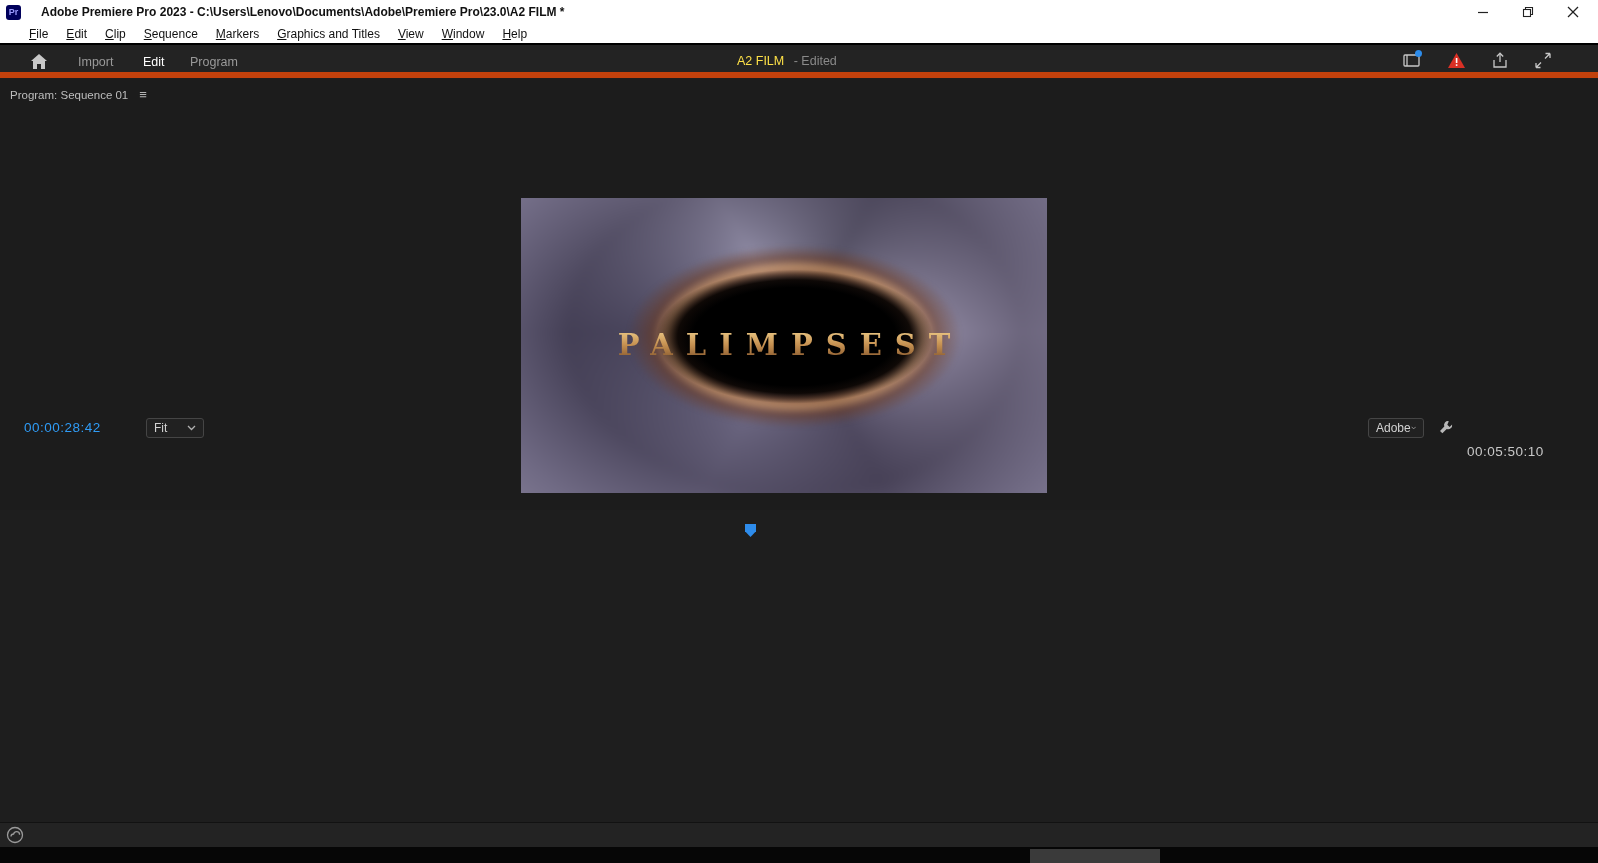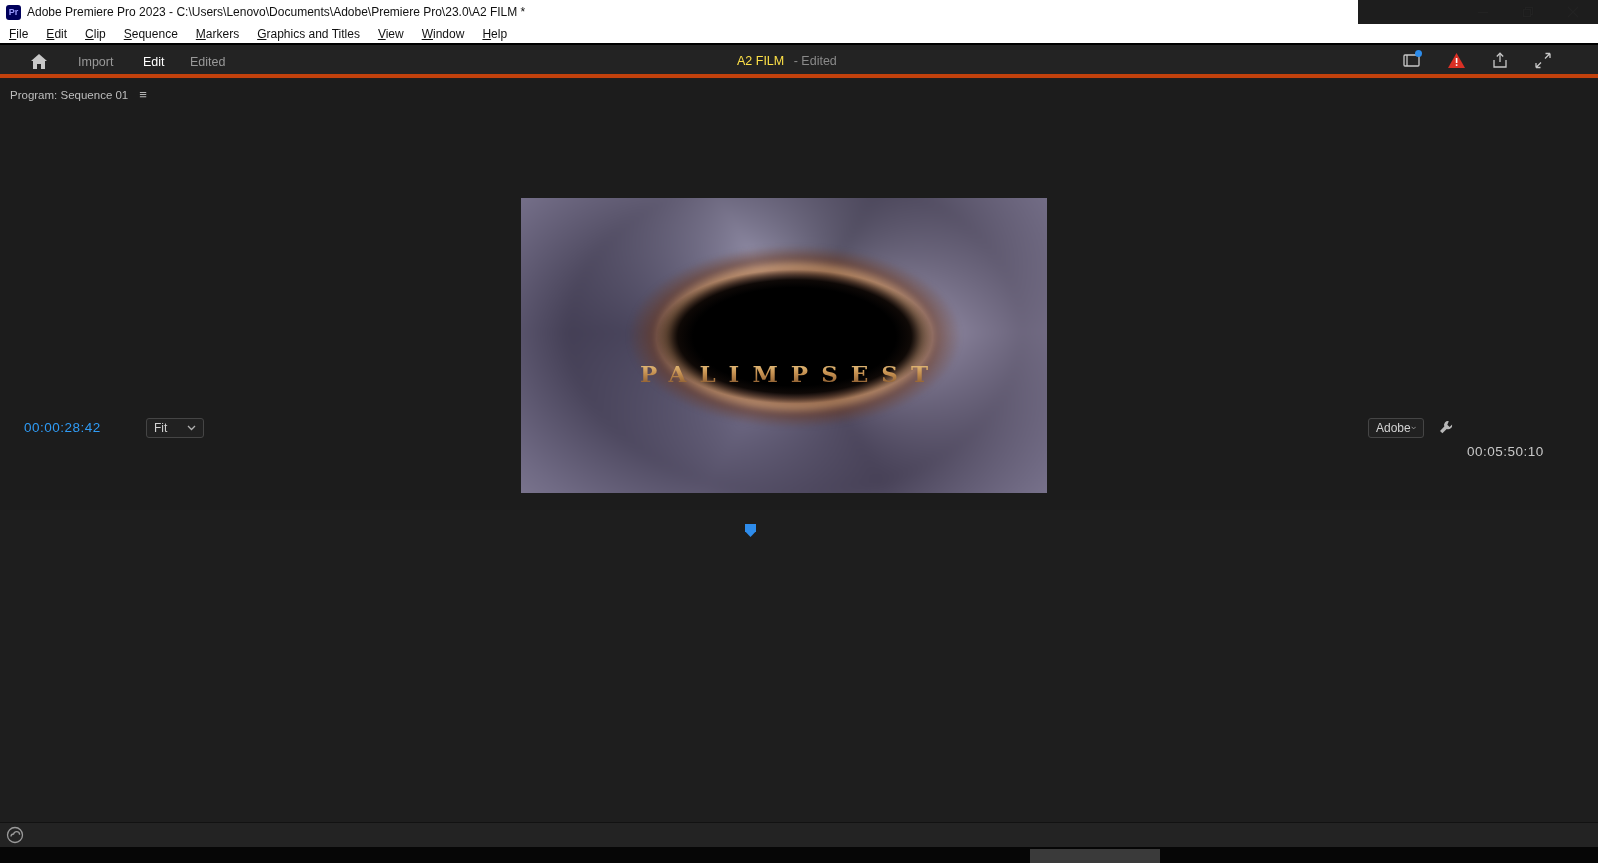--- a/index.html
+++ b/index.html
@@ -2,53 +2,53 @@
 <html><head>
 <meta charset="utf-8">
 <style>
   html,body{margin:0;padding:0;background:#000;}
   *{box-sizing:border-box;}
   .screen{position:relative;width:1598px;height:863px;background:#1d1d1d;overflow:hidden;
     font-family:"Liberation Sans",sans-serif;-webkit-font-smoothing:antialiased;}
   .abs{position:absolute;}
 
   
-  .titlebar{left:0;top:0;width:1358px;height:24px;background:#ffffff;color:#000;display:flex;align-items:center;}
+  .titlebar{left:0;top:0;width:1598px;height:24px;background:#ffffff;color:#000;display:flex;align-items:center;}
   .app-icon{width:15px;height:15px;margin-left:6px;background:#00005b;color:#9b9bff;font-size:9px;font-weight:bold;
     display:flex;align-items:center;justify-content:center;border-radius:3px;}
-  .win-title{font-size:12px;margin-left:6px;color:#111;}
+  .win-title{font-size:12px;margin-left:20px;color:#111;font-weight:bold;}
   .win-btn{width:30px;height:22px;display:flex;align-items:center;justify-content:center;color:#222;}
-  .menubar{left:0;top:24px;width:1598px;height:19px;background:#ffffff;display:flex;align-items:center;padding-left:0;}
+  .menubar{left:0;top:24px;width:1598px;height:19px;background:#ffffff;display:flex;align-items:center;padding-left:20px;}
   .menu-item{font-size:12px;color:#111;padding:0 9px;}
   .menu-item .u{text-decoration:underline;}
   .menudiv{left:0;top:43px;width:1598px;height:2px;background:#000;}
 
   
-  .wsheader{left:0;top:45px;width:1598px;height:33px;background:#232323;border-bottom:4px solid #c2410c;}
+  .wsheader{left:0;top:45px;width:1598px;height:33px;background:#232323;border-bottom:6px solid #c2410c;}
   .ws-tab{position:absolute;top:0;height:33px;display:flex;align-items:center;font-size:12.5px;color:#999;}
   .ws-tab.active{color:#fff;}
   .ws-underline{position:absolute;height:2px;background:#fff;bottom:-4px;left:0;right:0;border-radius:1px;}
   .proj-center{top:54px;font-size:12.5px;}
   .hicon{color:#b4b4b4;}
 
   
   .program-panel{left:0;top:79px;width:1598px;height:431px;background:#1c1c1c;}
   .panel-title{font-size:11.5px;color:#bdbdbd;}
   .video-frame{left:521px;top:119px;width:526px;height:295px;background:#000;overflow:hidden;}
   .bh-base{position:absolute;inset:-20px;filter:blur(5px);
     background:
      radial-gradient(ellipse 95% 115% at 52% 46%, rgba(0,0,0,0) 22%, rgba(58,52,72,.45) 42%, rgba(116,110,136,.8) 60%, rgba(146,140,164,.9) 78%, rgba(118,112,140,.95) 100%),
      conic-gradient(from 210deg at 52% 46%, #6e6984, #4c4860, #8d89a2, #585468, #968fa9, #514b62, #6e6984);}
   .bh-ring{position:absolute;inset:0;filter:blur(2px);
     background:radial-gradient(ellipse 46% 45% at 52% 47%, rgba(0,0,0,0) 36%, rgba(150,85,38,.6) 46%, rgba(236,160,80,.55) 52%, rgba(110,55,24,.5) 59%, rgba(0,0,0,0) 69%);}
   .bh-hole{position:absolute;inset:0;
     background:radial-gradient(ellipse 37% 32% at 52% 47%, #000 0 52%, rgba(8,4,2,.95) 60%, rgba(0,0,0,0) 71%);}
   .bh-title{position:absolute;left:0;right:0;top:44%;text-align:center;
-    font-family:"DejaVu Serif","Liberation Serif",serif;font-size:23px;font-weight:bold;letter-spacing:13px;text-indent:13px;
-    background:linear-gradient(180deg,#f2d28e 0%,#c79252 48%,#7c4e27 100%);-webkit-background-clip:text;background-clip:text;color:transparent;margin-top:32px;}
+    font-family:"DejaVu Serif","Liberation Serif",serif;font-size:29px;font-weight:bold;letter-spacing:13px;text-indent:13px;
+    background:linear-gradient(180deg,#f2d28e 0%,#c79252 48%,#7c4e27 100%);-webkit-background-clip:text;background-clip:text;color:transparent;}
   .tc-blue{color:#2f9bf5;font-size:13.5px;font-weight:normal;letter-spacing:.5px;}
   .tc-gray{color:#c8c8c8;font-size:13.5px;letter-spacing:.5px;margin-top:24px;}
   .dropdown{position:absolute;height:20px;background:#212121;border:1px solid #454545;border-radius:3px;
     display:flex;align-items:center;justify-content:space-between;padding:0 7px;font-size:12px;color:#d2d2d2;}
   .pm-ruler{left:15px;top:445px;width:1568px;height:17px;background:#3d3d3d;
     background-image:repeating-linear-gradient(90deg,#565656 0 1px,transparent 1px 56.5px);
     background-size:100% 8px;background-position:0 100%;background-repeat:no-repeat;}
   .pm-scroll{left:15px;top:463px;width:1568px;height:11px;background:#262626;border-radius:5px;}
   .pm-thumb{left:123px;top:464px;width:58px;height:9px;background:#3d3d3d;border-radius:5px;}
   .knob{position:absolute;width:7px;height:7px;border:1.5px solid #9c9c9c;border-radius:50%;background:transparent;}
@@ -108,21 +108,21 @@
 
   <div class="abs wsheader">
     <div class="abs" style="left:30px;top:8px;">
       <svg width="18" height="17" viewBox="0 0 18 17" fill="#c8c8c8">
           <path d="M9 1L1 8h2v8h4v-5h4v5h4V8h2z"></path>
         </svg>
     </div>
     <div id="ws-tabs">
         <div class="ws-tab" style="left: 78px;">Import</div>
         <div class="ws-tab active" style="left: 143px;">Edit<div class="ws-underline"></div></div>
-        <div class="ws-tab" style="left: 190px;">Edited</div>
+        <div class="ws-tab" style="left: 190px;">Program</div>
       </div>
     <div class="abs" style="left:1403px;top:7px;">
       <svg width="19" height="17" viewBox="0 0 19 17" fill="none" stroke="#c8c8c8" stroke-width="1.3">
           <rect x="1" y="3" width="15" height="11" rx="1"></rect>
           <line x1="4" y1="3" x2="4" y2="14"></line>
         </svg>
       <div class="abs" style="left:12px;top:-2px;width:7px;height:7px;border-radius:50%;background:#2d8ceb;"></div>
     </div>
     <div class="abs" style="left:1447px;top:7px;">
       <svg width="19" height="17" viewBox="0 0 19 17">

